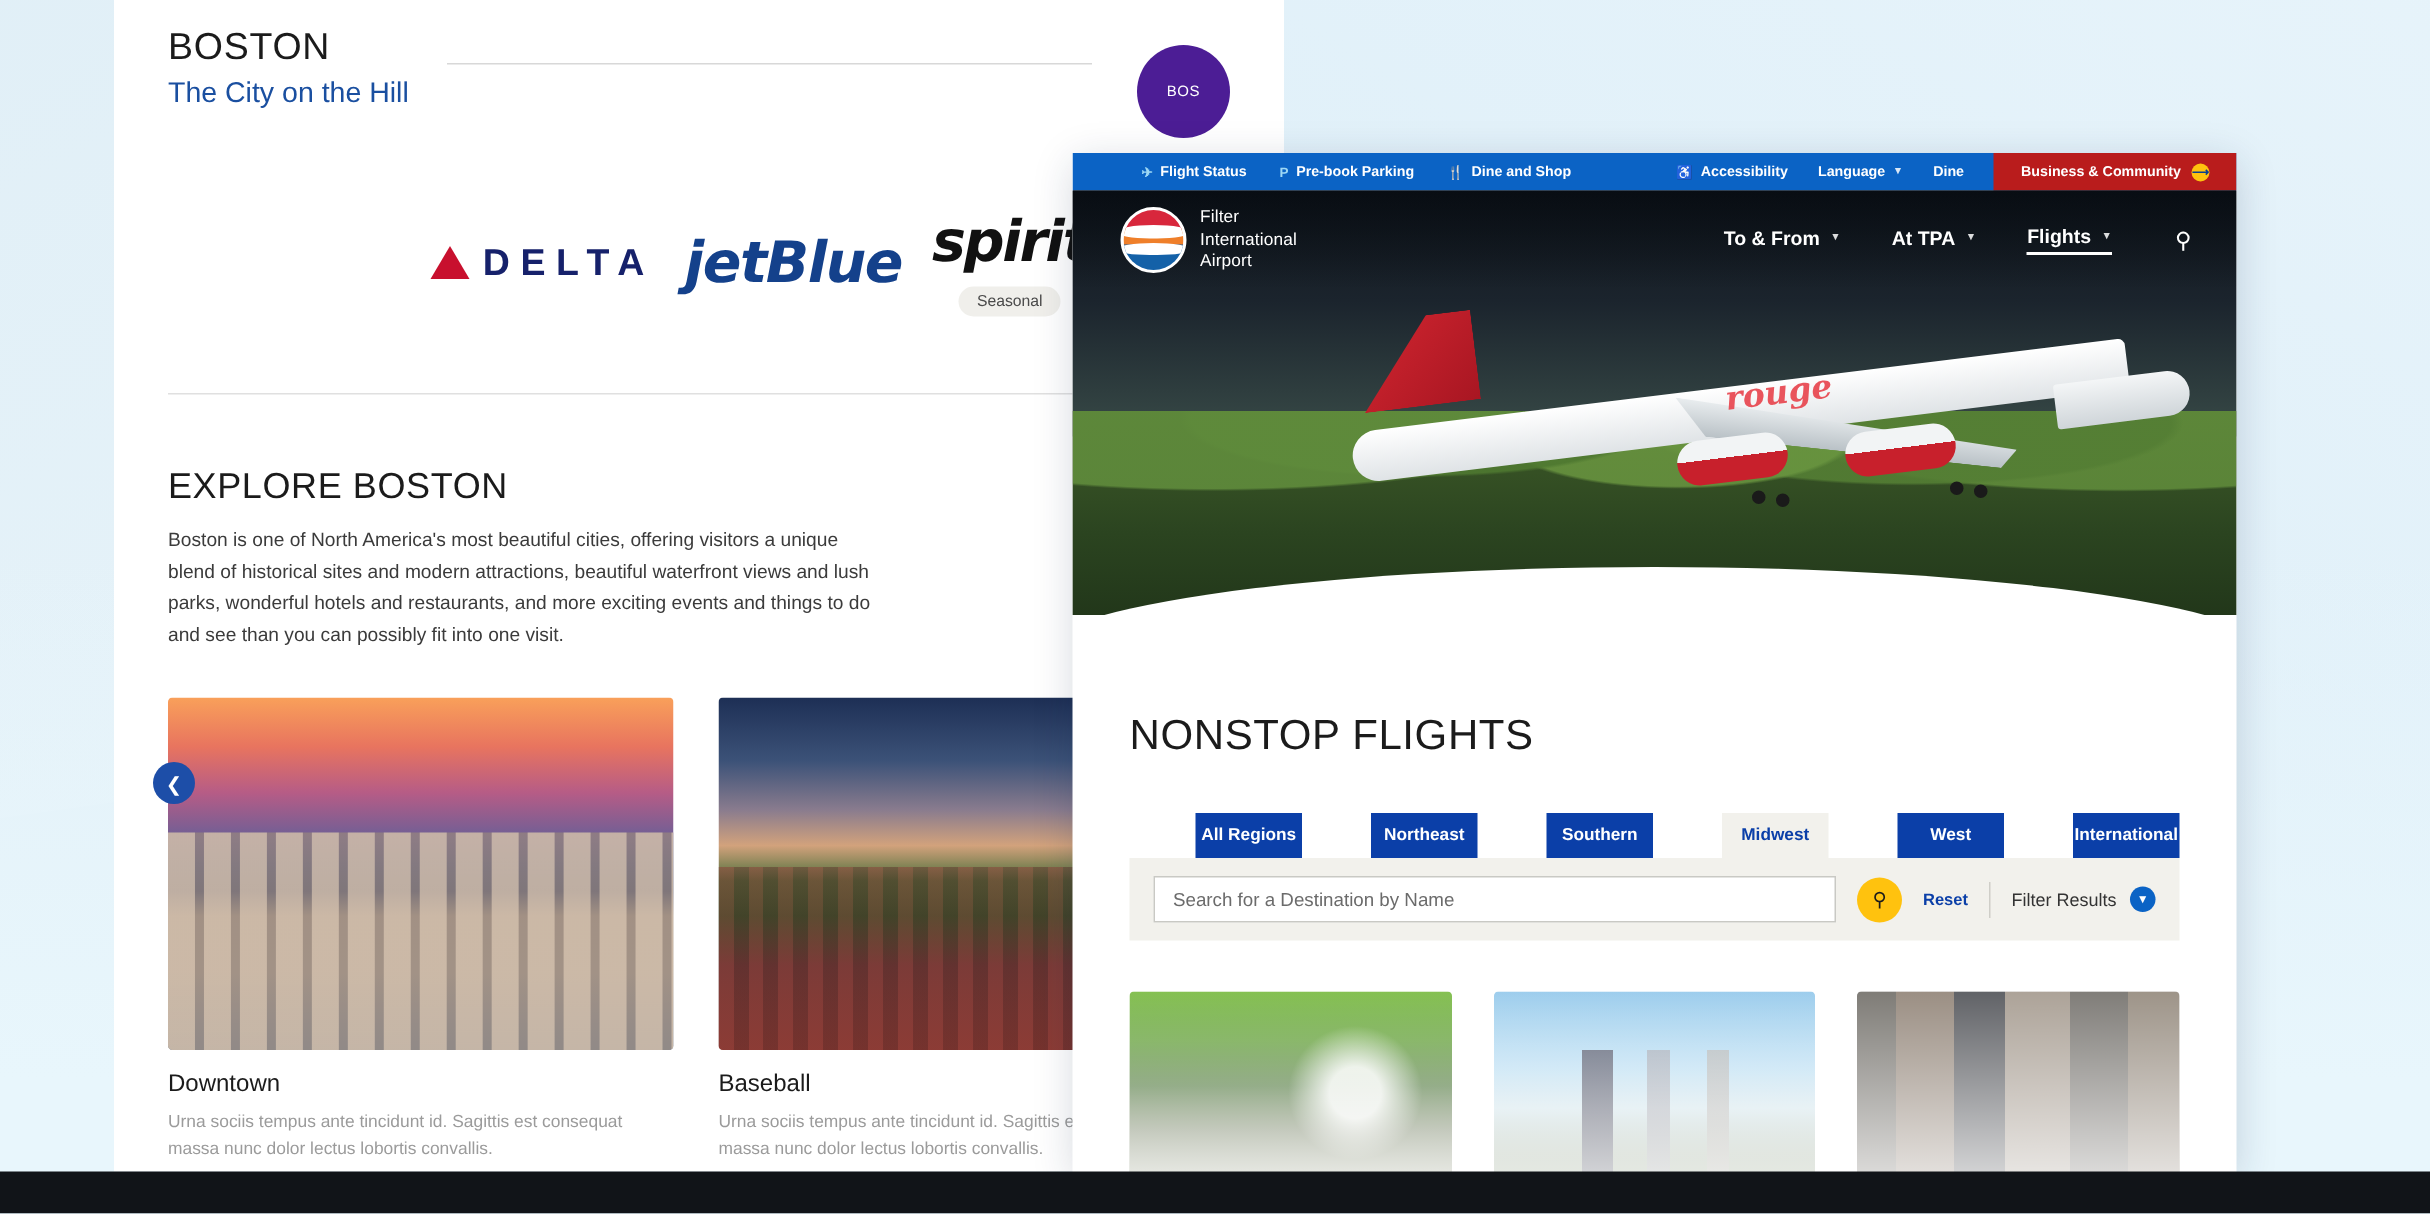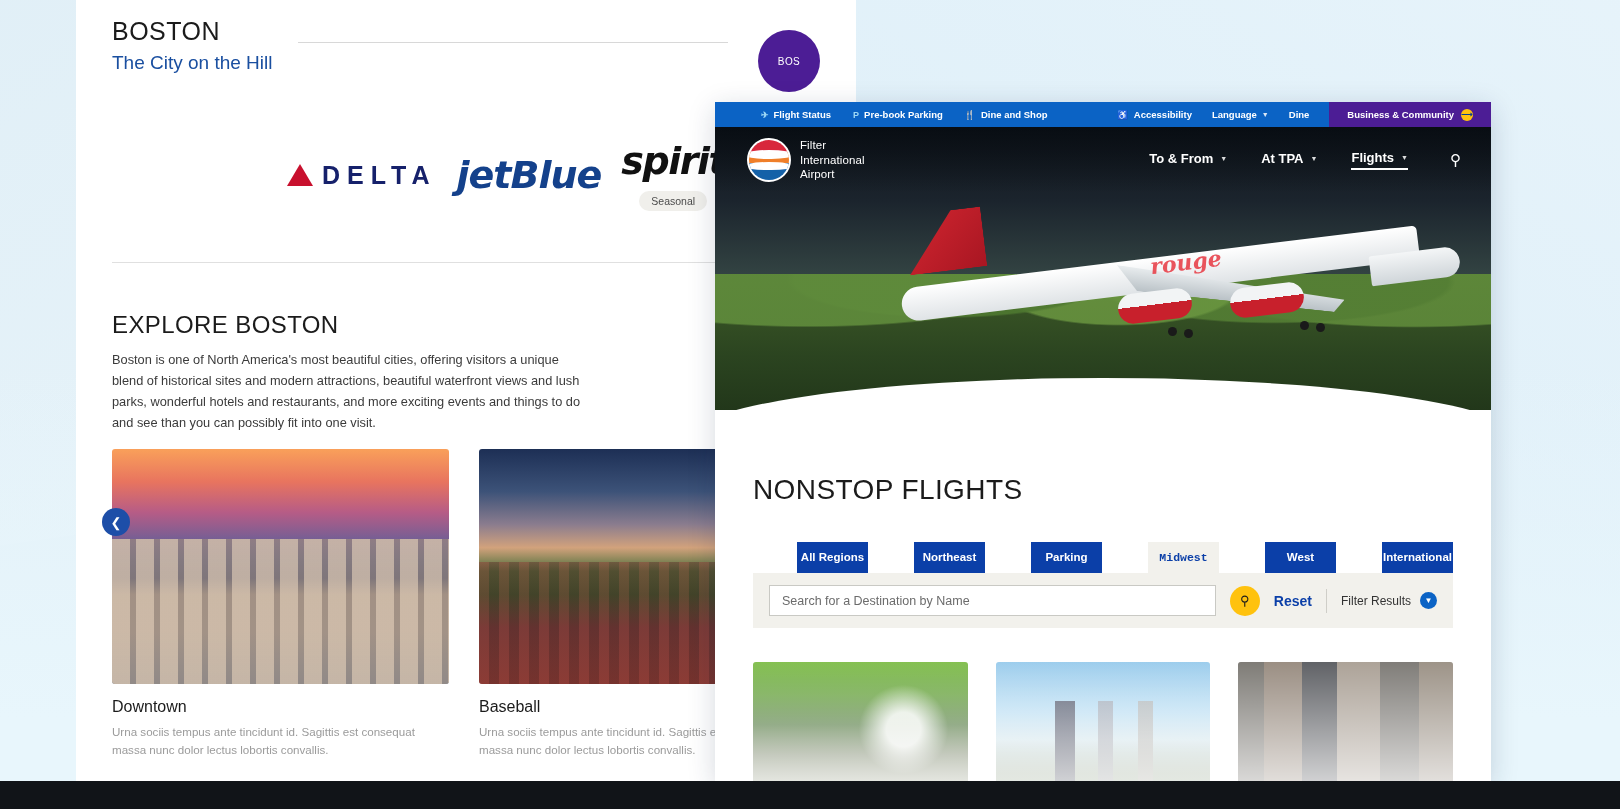--- a/index.html
+++ b/index.html
@@ -92,21 +92,21 @@
 
   .explore-title {
     font-size: 24px; letter-spacing: .4px; color: #1b1b1b; margin-top: 48px;
     font-weight: 400;
   }
   .explore-body {
     font-size: 12.8px; color: #3b3b3b; line-height: 1.65; margin-top: 10px;
     max-width: 470px;
   }
 
-  .cards-row { display: flex; gap: 30px; margin-top: 16px; }
+  .cards-row { display: flex; gap: 30px; margin-top: 32px; }
   .bcard { width: 337px; flex: 0 0 337px; }
   .bcard-img { width: 100%; height: 235px; border-radius: 3px; overflow: hidden; position: relative; }
   .bcard-title { font-size: 16px; color: #1b1b1b; margin-top: 14px; font-weight: 400; }
   .bcard-text { font-size: 11.6px; color: #9b9b9b; line-height: 1.55; margin-top: 7px; }
 
   
   .photo-downtown {
     position: absolute; inset: 0;
     background:
       linear-gradient(180deg,#f9a05a 0%, #e8745f 14%, #b65c86 27%, #6d5f96 40%, #4b5585 48%, #3e4a72 55%, #c9b49a 62%, #d8c3a7 78%, #9aa8b4 100%);
@@ -143,21 +143,21 @@
 
   .tpa-utility {
     height: 25px; background: #0b63c5; display: flex; align-items: center;
     color: #fff; font-size: 9.5px; font-weight: 700; padding-left: 46px;
   }
   .util-left { display: flex; align-items: center; gap: 22px; }
   .util-item { display: flex; align-items: center; gap: 5px; white-space: nowrap; }
   .util-ico { font-size: 9px; color: #9ed8f5; }
   .util-right { display: flex; align-items: center; gap: 20px; margin-left: auto; height: 100%; }
   .util-biz {
-    background: #4c1d95; height: 100%; display: flex; align-items: center;
+    background: #b91c1c; height: 100%; display: flex; align-items: center;
     gap: 7px; padding: 0 18px; white-space: nowrap;
   }
   .biz-dot {
     width: 12px; height: 12px; border-radius: 50%; background: #ffc20e;
     color: #0a3f91; font-size: 8px; display: inline-flex;
     align-items: center; justify-content: center;
   }
   .chev { font-size: 7px; opacity: .85; }
 
   .tpa-hero {
@@ -268,38 +268,38 @@
     margin-top: 64px;
   }
 
   .region-tabs { display: flex; margin-top: 36px; gap: 2px; }
   .rtab {
     flex: 1; text-align: center; background: #0b3fa8; color: #ffffff;
     font-size: 11.5px; font-weight: 700; padding: 9px 0; cursor: pointer;
     white-space: nowrap;
     margin-left: 44px;
   }
-  .rtab.active { background: #f2f1ec; color: #0b3fa8; font-family: Liberation Mono, monospace; }
+  .rtab.active { background: #f2f1ec; color: #0b3fa8; }
 
   .filter-bar {
     background: #f2f1ec; display: flex; align-items: center;
     padding: 12px 16px; gap: 14px;
   }
   .search-input {
     flex: 1; height: 31px; background: #ffffff; border: 1px solid #c9c9c4;
     font-size: 12.5px; color: #555; padding: 0 12px; font-family: inherit;
   }
   .search-input::placeholder { color: #6b6b6b; }
   .search-go {
     width: 30px; height: 30px; border-radius: 50%; background: #ffc20e;
     border: none; display: flex; align-items: center; justify-content: center;
     font-size: 13px; color: #1b1b1b; cursor: pointer;
   }
   .reset-link {
-    color: #0b3fa8; font-size: 14px; font-weight: 700; cursor: pointer;
+    color: #0b3fa8; font-size: 11px; font-weight: 700; cursor: pointer;
     white-space: nowrap;
   }
   .filter-sep { width: 1px; height: 24px; background: #cfcec8; }
   .filter-results {
     display: flex; align-items: center; gap: 9px; font-size: 12px;
     color: #333; white-space: nowrap; cursor: pointer;
   }
   .filter-chev {
     width: 17px; height: 17px; border-radius: 50%; background: #0b63c5;
     color: #fff; font-size: 8px; display: inline-flex;
@@ -494,21 +494,21 @@
 
     <div class="hero-curve"></div>
   </div>
 
   <div class="tpa-body">
     <h1 class="tpa-h1">NONSTOP FLIGHTS</h1>
 
     <div class="region-tabs">
       <div class="rtab">All Regions</div>
       <div class="rtab">Northeast</div>
-      <div class="rtab">Parking</div>
+      <div class="rtab">Southern</div>
       <div class="rtab active">Midwest</div>
       <div class="rtab">West</div>
       <div class="rtab">International</div>
     </div>
 
     <div class="filter-bar">
       <input class="search-input" type="text" placeholder="Search for a Destination by Name" style="">
       <button class="search-go">
         <span>⚲</span>
       </button>

